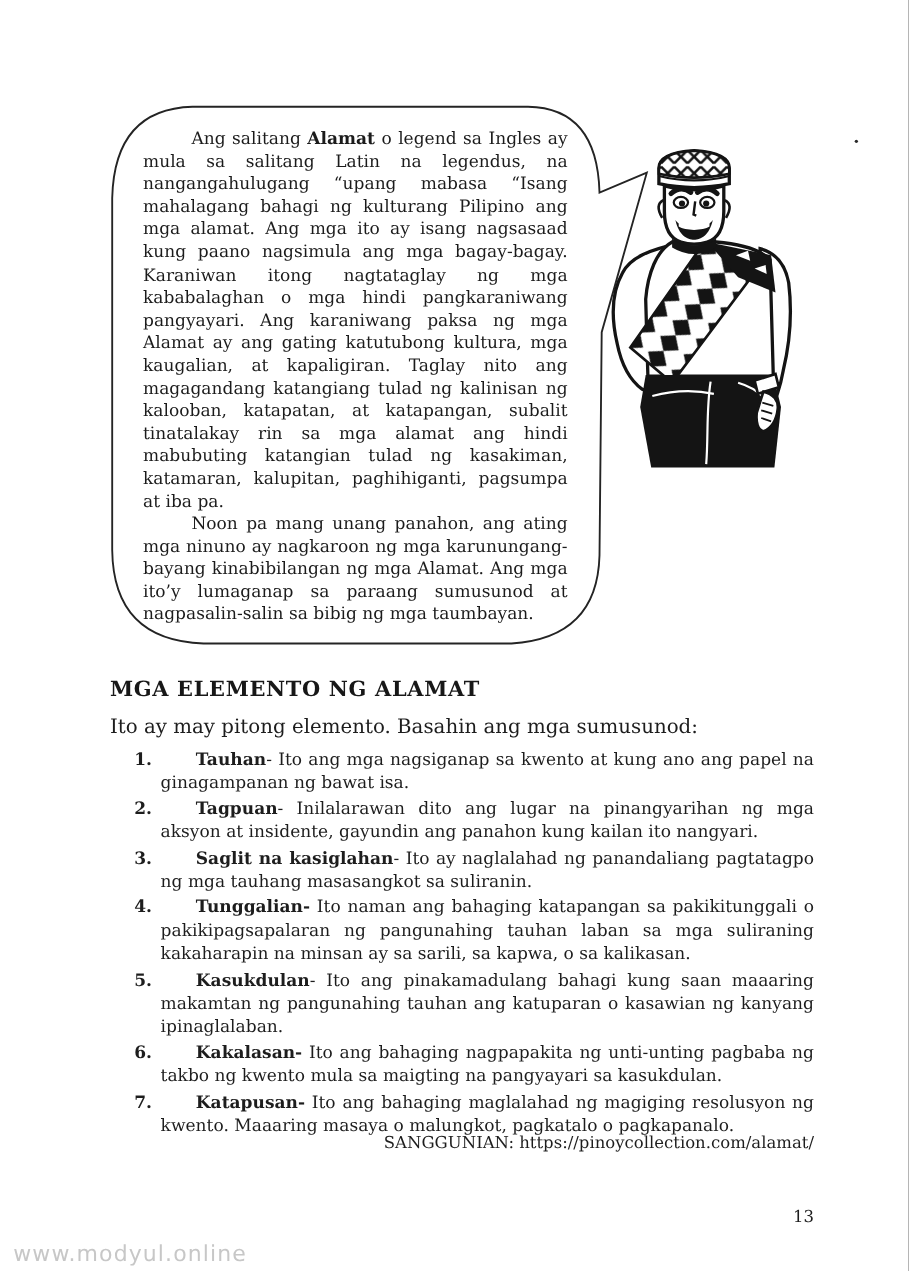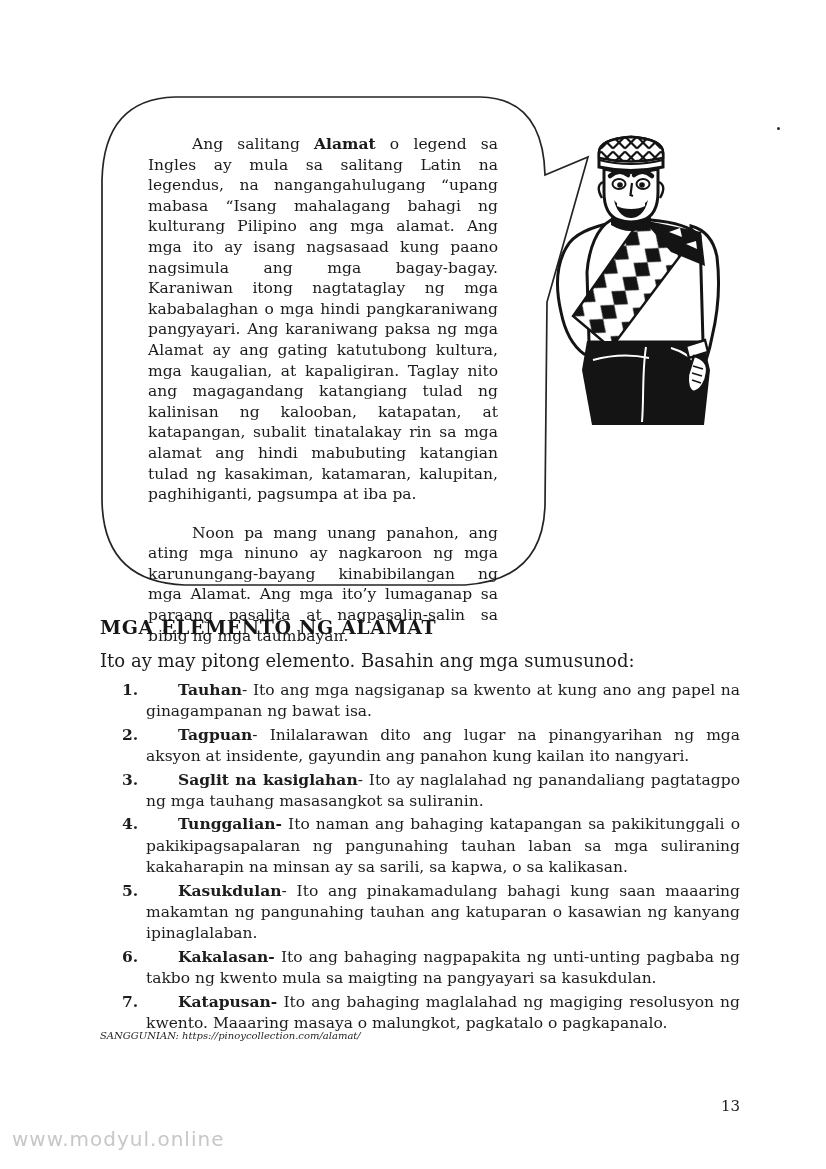--- a/index.html
+++ b/index.html
@@ -7,57 +7,57 @@
     position:relative; width:826px; height:1169px; margin:0 auto;
     background:#ffffff; overflow:hidden;
     font-family:"DejaVu Serif","Liberation Serif",serif;
     color:#1d1d1d;
   }
   .bubble-svg { position:absolute; left:95px; top:92px; }
   .bubble-text {
     position:absolute; left:130px; top:116px; width:386px;
     font-size:15.5px; line-height:20.6px; text-align:justify; color:#1b1b1b;
   }
-  .bubble-text p { margin:18px; text-indent:44px; }
+  .bubble-text p { margin:0; text-indent:44px; }
   .man-svg { position:absolute; left:553px; top:120px; }
   .ink-dot { position:absolute; left:777px; top:127px; width:3px; height:3px;
     border-radius:50%; background:#2a2a2a; }
   .heading {
     position:absolute; left:100px; top:616px; width:640px;
     text-align:left; font-weight:bold; font-size:19px; letter-spacing:.6px;
     color:#171717; margin:0;
   }
   .intro { position:absolute; left:100px; top:650px; width:640px;
     font-size:18px; margin:0; }
   .element-list { position:absolute; left:146px; top:679px; width:594px; }
   .item { position:relative; text-align:justify; font-size:15.5px;
     line-height:21.4px; margin-bottom:1px; }
   .item .num { position:absolute; left:-24px; font-weight:bold; }
   .item .term { font-weight:bold;margin-left:32px; }
   .source-line { position:absolute; left:100px; top:1030px; width:640px;
-    font-style:italic; font-size:10px; margin:0; }
+    text-align:right; font-size:15px; margin:0; }
   .page-number { position:absolute; left:100px; top:1097px; width:640px;
     text-align:right; font-size:15px; margin:0; }
   .watermark { position:absolute; left:0; top:1115px; width:710px;
     text-align:left; font-size:20px; letter-spacing:1px; color:#c7c7c7;
     font-family:"DejaVu Sans","Liberation Sans",sans-serif; margin:12px; }
 </style>
 </head>
 <body>
 
 <div class="page">
 
   <svg class="bubble-svg" width="505" height="502" viewBox="0 0 505 502" aria-hidden="true">
     <path d="M 80,5 L 385,5 Q 448,6 450,83 L 493,65 L 452,210 L 450,413
              Q 448,488 370,493 L 90,493 Q 8,490 7,408 L 7,88 Q 9,7 80,5 Z" fill="#ffffff" stroke="#242424" stroke-width="1.7"></path>
   </svg>
 
   <div class="bubble-text">
     <p><span>Ang salitang </span><b>Alamat</b><span> o legend sa Ingles ay mula sa salitang Latin na legendus, na nangangahulugang “upang mabasa “Isang mahalagang bahagi ng kulturang Pilipino ang mga alamat. Ang mga ito ay isang nagsasaad kung paano nagsimula ang mga bagay-bagay. Karaniwan itong nagtataglay ng mga kababalaghan o mga hindi pangkaraniwang pangyayari. Ang karaniwang paksa ng mga Alamat ay ang gating katutubong kultura, mga kaugalian, at kapaligiran. Taglay nito ang magagandang katangiang tulad ng kalinisan ng kalooban, katapatan, at katapangan, subalit tinatalakay rin sa mga alamat ang hindi mabubuting katangian tulad ng kasakiman, katamaran, kalupitan, paghihiganti, pagsumpa at iba pa.</span></p>
-    <p>Noon pa mang unang panahon, ang ating mga ninuno ay nagkaroon ng mga karunungang-bayang kinabibilangan ng mga Alamat. Ang mga ito’y lumaganap sa paraang pasalita at nagpasalin-salin sa bibig ng mga taumbayan.</p>
+    <p>Noon pa mang unang panahon, ang ating mga ninuno ay nagkaroon ng mga karunungang-bayang kinabibilangan ng mga Alamat. Ang mga ito’y lumaganap sa paraang sumusunod at nagpasalin-salin sa bibig ng mga taumbayan.</p>
   </div>
 
   <svg class="man-svg" width="228" height="312" viewBox="0 0 228 312" aria-hidden="true">
     <defs>
       <pattern id="zigzag" width="18" height="27" patternUnits="userSpaceOnUse" patternTransform="rotate(-52)">
         <rect width="18" height="27" fill="#ffffff"></rect>
         <path d="M0,0 H18 L9,10.5 Z" fill="#141414"></path>
         <path d="M0,27 H18 L9,16.5 Z" fill="#141414"></path>
       </pattern>
       <pattern id="lattice" width="12" height="15" patternUnits="userSpaceOnUse">

